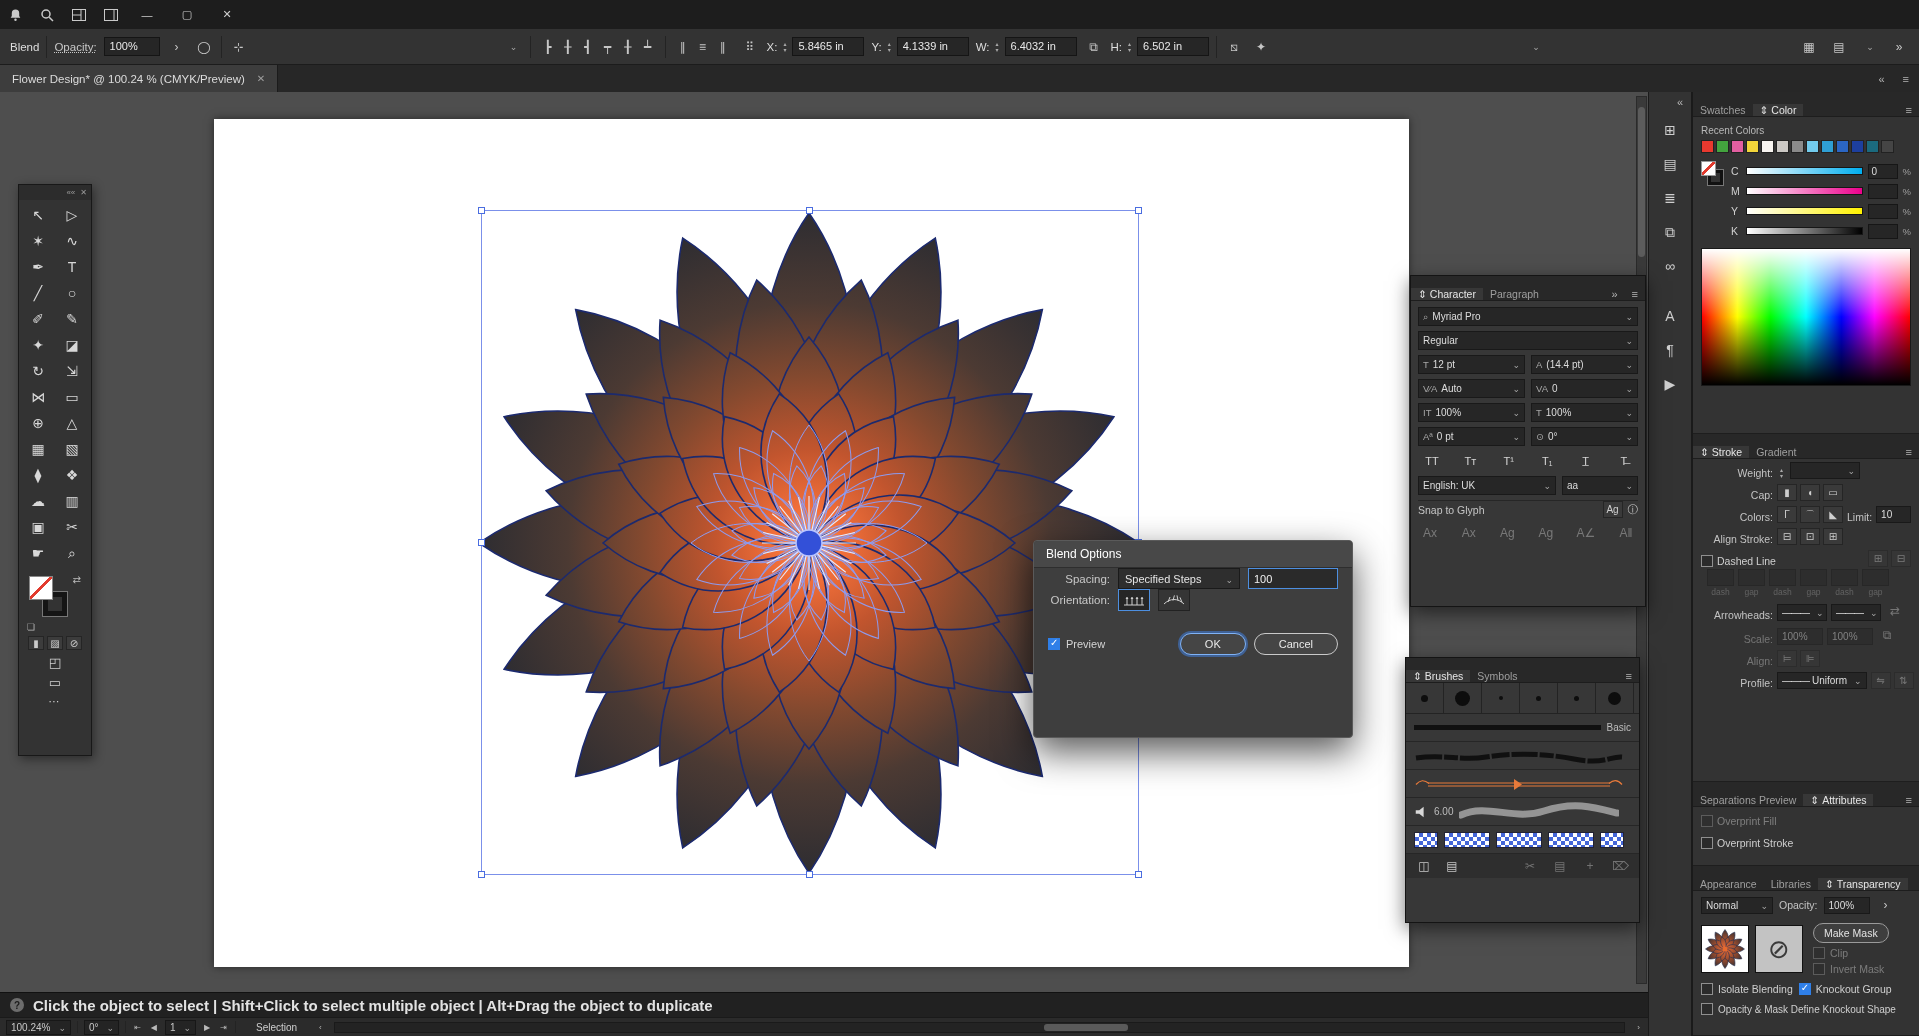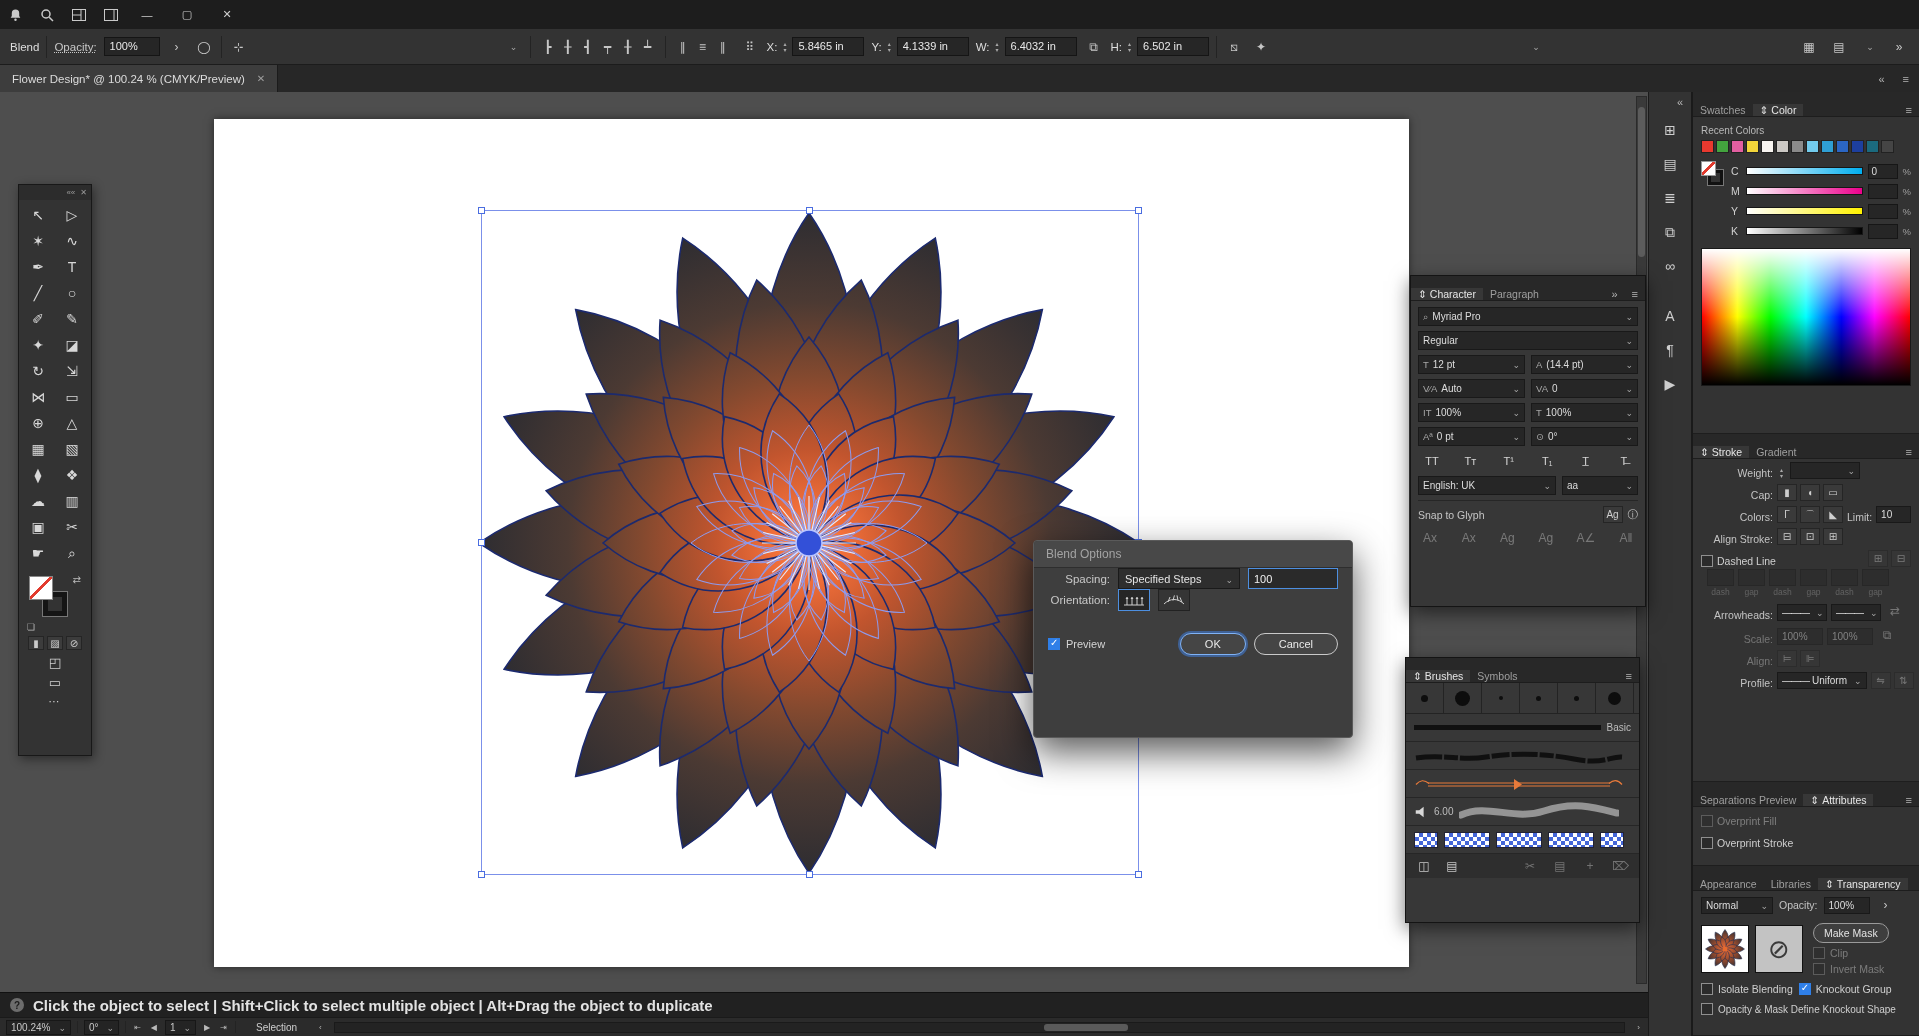--- a/index.html
+++ b/index.html
@@ -137,37 +137,37 @@
 #character-panel{left:1410px;top:275px;width:236px;height:332px;z-index:40}
 #brushes-panel{left:1405px;top:657px;width:235px;height:266px;z-index:40}
 .chp-body{padding:6px 7px;display:flex;flex-direction:column;gap:5px}
 .combo{background:#262626;border:1px solid #191919;height:19px;display:flex;align-items:center;padding:0 4px;gap:4px;font-size:10px;color:#ddd}
 .combo.full{width:100%}
 .combo.half{width:107px}
 .combo-ic{color:#a8a8a8;font-size:9.5px;flex:none}
 .row2{display:flex;gap:6px}
 .case-row{display:flex;gap:6px;justify-content:space-between;padding:0 2px}
 .case-row .icon-btn{font-size:11px;color:#d5d5d5;min-width:24px}
-.snap-head{display:flex;align-items:center;gap:5px;border-top:1px solid #262626;padding-top:5px;font-size:10.5px;color:#c5c5c5}
+.snap-head{display:flex;align-items:center;gap:5px;border-top:1px solid #262626;font-size:10.5px;color:#c5c5c5}
 .snap-head .pbtn{margin-left:auto}
 .snap-row{display:flex;gap:5px;justify-content:space-between;padding:0 2px}
 
 .bdots{display:flex;border-bottom:1px solid #232323}
 .bdot-cell{width:38px;height:30px;border-right:1px solid #232323;display:flex;align-items:center;justify-content:center}
 .b-dot{background:#0d0d0d;border-radius:50%}
 .brush-row{height:28px;display:flex;align-items:center;gap:6px;padding:0 8px;border-bottom:1px solid #262626}
 .stroke-line{flex:1;height:5px;background:#101010}
 .brush-label{font-size:10px;color:#bdbdbd}
 .checker{height:16px;background-color:#fff;background-image:linear-gradient(45deg,#4466d8 25%,transparent 25%,transparent 75%,#4466d8 75%),linear-gradient(45deg,#4466d8 25%,transparent 25%,transparent 75%,#4466d8 75%);background-size:8px 8px;background-position:0 0,4px 4px;border:1px solid #223}
 .bfoot{height:24px;display:flex;align-items:center;gap:10px;padding:0 8px;background:#2e2e2e;margin-top:auto}
 .bfoot .right{margin-left:auto;display:flex;gap:10px}
 
 
 #blend-dialog{position:absolute;left:1033px;top:540px;width:320px;height:198px;background:#3e3e3e;border:1px solid #5a5a5a;border-radius:4px;box-shadow:0 14px 36px rgba(0,0,0,.65);z-index:60}
-.dlg-title{height:27px;background:#484848;border-radius:4px 4px 0 0;display:flex;align-items:center;padding:0 12px;font-size:12px;color:#a3a3a3;border-bottom:1px solid #2e2e2e}
+.dlg-title{height:27px;background:#484848;border-radius:4px 4px 0 0;display:flex;align-items:center;padding:0 12px;font-size:12px;color:#ffffff;border-bottom:1px solid #2e2e2e}
 .dlg-row{display:flex;align-items:center;gap:8px;padding:0 14px;}
 .dlg-label{width:62px;text-align:right;color:#cscsc5;color:#c8c8c8;font-size:11.5px;flex:none}
 .dlg-select{background:#2e2e2e;border:1px solid #1a1a1a;height:21px;display:flex;align-items:center;padding:0 6px;width:124px;color:#e5e5e5;font-size:11px}
 .dlg-input{width:90px;height:21px;background:#2a2a2a;border:1px solid #4d8fe0;color:#f0f0f0;font-size:11px;padding:0 5px;font-family:inherit;outline:none}
 .ori-btn{width:32px;height:22px;background:#353535;border:1px solid #222;display:flex;align-items:center;justify-content:center}
 .ori-btn.active{background:#262626;border-color:#4d8fe0}
 .dlg-actions{display:flex;align-items:center;padding:0 14px;margin-top:22px;gap:8px}
 .dlg-btn{height:22px;border-radius:11px;border:1px solid #c9c9c9;background:#454545;color:#e9e9e9;padding:0 24px;font-size:11px;display:inline-flex;align-items:center}
 .dlg-btn.primary{border-color:#7fb2f5;box-shadow:0 0 0 2px rgba(64,140,255,.45)}
 .dlg-spacer{flex:1}

